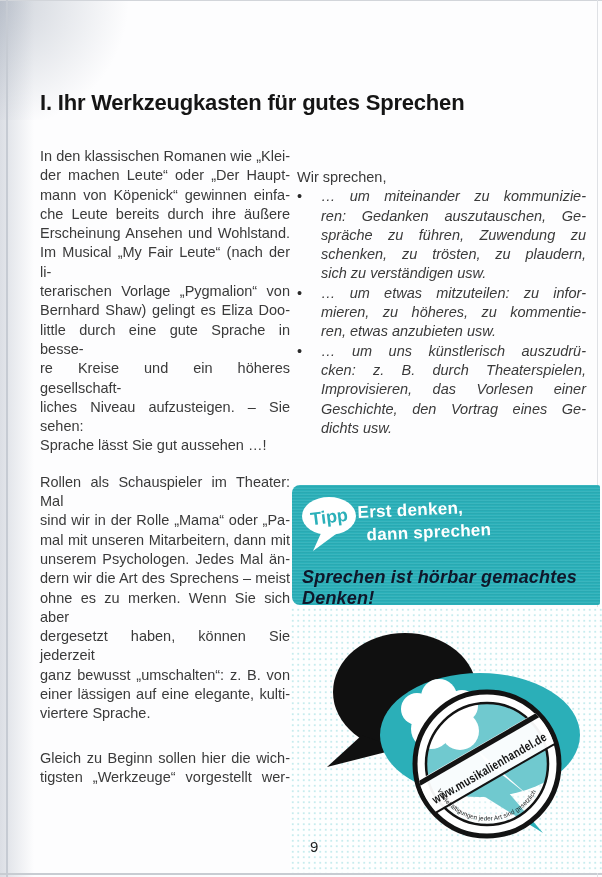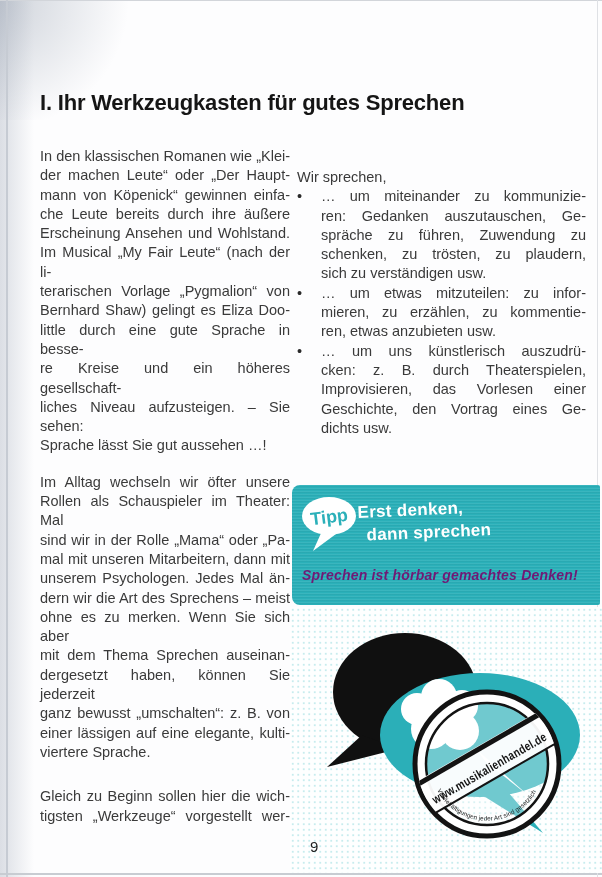--- a/index.html
+++ b/index.html
@@ -25,33 +25,33 @@
   .para.gap-lg{margin-bottom:25px;}
   .line{text-align:justify;text-align-last:justify;}
   .line.last{text-align-last:left;}
 
   .col-right{position:absolute;left:297px;top:143px;width:289px;color:#3a3a3a;
     font-size:14.5px;line-height:19.3px;}
   .col-right h2{margin:0;font-size:17px;line-height:20px;font-weight:bold;color:#151515;}
   .intro{margin-top:25px;}
   .bullet-item{display:flex;align-items:flex-start;}
   .bullet-dot{width:24px;flex:0 0 24px;color:#2a2a2a;}
-  .bullet-lines{flex:1;min-width:0;}
+  .bullet-lines{flex:1;min-width:0;font-style:italic;}
 
   
   .tipbox{position:absolute;left:292px;top:485px;width:308px;height:120px;
     background:#2bb0b9;border-radius:8px 2px 2px 8px;overflow:hidden;}
   .tipbox .texture{position:absolute;inset:0;
     background:repeating-linear-gradient(180deg,rgba(255,255,255,.07) 0 1px,rgba(0,0,0,.04) 1px 2px,rgba(255,255,255,0) 2px 3px);}
   .tip-badge{position:absolute;left:8px;top:10px;width:62px;height:60px;}
   .tip-title{position:absolute;left:66px;top:13px;color:#ffffff;font-weight:bold;
     font-size:17px;line-height:23px;transform:rotate(-2.5deg);letter-spacing:.3px;}
   .tip-title .l2{margin-left:8px;}
-  .tip-quote{position:absolute;left:10px;top:82px;color:#701a75;font-style:italic;
-    font-weight:600;font-size:14px;letter-spacing:.2px;}
+  .tip-quote{position:absolute;left:10px;top:82px;color:#0f172a;font-style:italic;
+    font-weight:600;font-size:18px;letter-spacing:.2px;}
 
   
   .artpanel{position:absolute;left:290px;top:607px;width:312px;height:266px;
     background-color:#feffff;
     background-image:radial-gradient(#c7ecee 1.2px,rgba(255,255,255,0) 1.35px);
     background-size:5.5px 5.5px;}
   .artpanel svg{position:absolute;left:0;top:0;}
 
   .page-number{position:absolute;left:310px;top:838px;font-size:15px;color:#1d1d1d;}
 
@@ -82,28 +82,26 @@
         <div class="line">Erscheinung Ansehen und Wohlstand.</div>
         <div class="line">Im Musical „My Fair Leute“ (nach der li-</div>
         <div class="line">terarischen Vorlage „Pygmalion“ von</div>
         <div class="line">Bernhard Shaw) gelingt es Eliza Doo-</div>
         <div class="line">little durch eine gute Sprache in besse-</div>
         <div class="line">re Kreise und ein höheres gesellschaft-</div>
         <div class="line">liches Niveau aufzusteigen. – Sie sehen:</div>
         <div class="line last">Sprache lässt Sie gut aussehen …!</div>
       </div>
       <div class="para gap-lg">
-        <div class="line">Im Alltag wechseln wir öfter unsere</div>
         <div class="line">Rollen als Schauspieler im Theater: Mal</div>
         <div class="line">sind wir in der Rolle „Mama“ oder „Pa-</div>
         <div class="line">mal mit unseren Mitarbeitern, dann mit</div>
         <div class="line">unserem Psychologen. Jedes Mal än-</div>
         <div class="line">dern wir die Art des Sprechens – meist</div>
         <div class="line">ohne es zu merken. Wenn Sie sich aber</div>
-        <div class="line">mit dem Thema Sprechen auseinan-</div>
         <div class="line">dergesetzt haben, können Sie jederzeit</div>
         <div class="line">ganz bewusst „umschalten“: z. B. von</div>
         <div class="line">einer lässigen auf eine elegante, kulti-</div>
         <div class="line last">viertere Sprache.</div>
       </div>
       <div class="para">
         <div class="line">Gleich zu Beginn sollen hier die wich-</div>
         <div class="line">tigsten „Werkzeuge“ vorgestellt wer-</div>
       </div>
     </div>
@@ -118,21 +116,21 @@
             <div class="line">ren: Gedanken auszutauschen, Ge-</div>
             <div class="line">spräche zu führen, Zuwendung zu</div>
             <div class="line">schenken, zu trösten, zu plaudern,</div>
             <div class="line last">sich zu verständigen usw.</div>
           </div>
         </div>
         <div class="bullet-item">
           <span class="bullet-dot">•</span>
           <div class="bullet-lines">
             <div class="line">… um etwas mitzuteilen: zu infor-</div>
-            <div class="line">mieren, zu erzählen, zu kommentie-</div>
+            <div class="line">mieren, zu höheres, zu kommentie-</div>
             <div class="line last">ren, etwas anzubieten usw.</div>
           </div>
         </div>
         <div class="bullet-item">
           <span class="bullet-dot">•</span>
           <div class="bullet-lines">
             <div class="line">… um uns künstlerisch auszudrü-</div>
             <div class="line">cken: z. B. durch Theaterspielen,</div>
             <div class="line">Improvisieren, das Vorlesen einer</div>
             <div class="line">Geschichte, den Vortrag eines Ge-</div>

